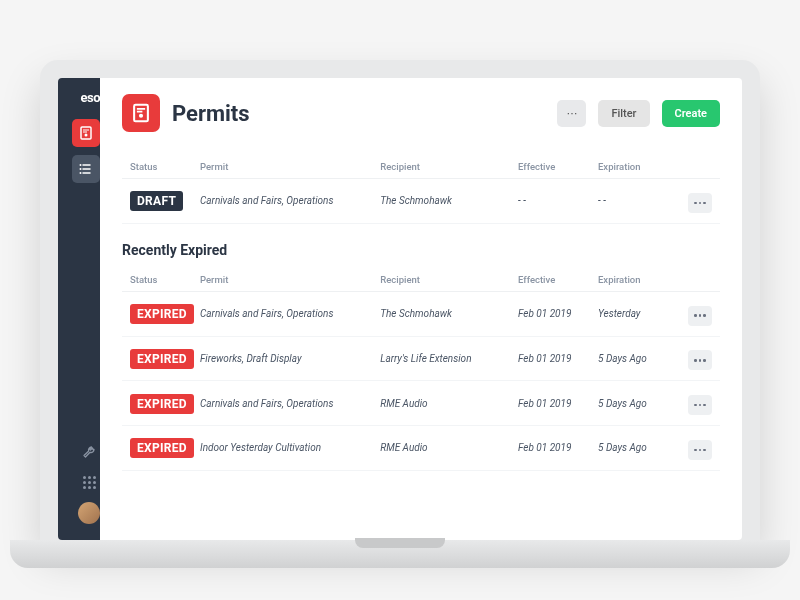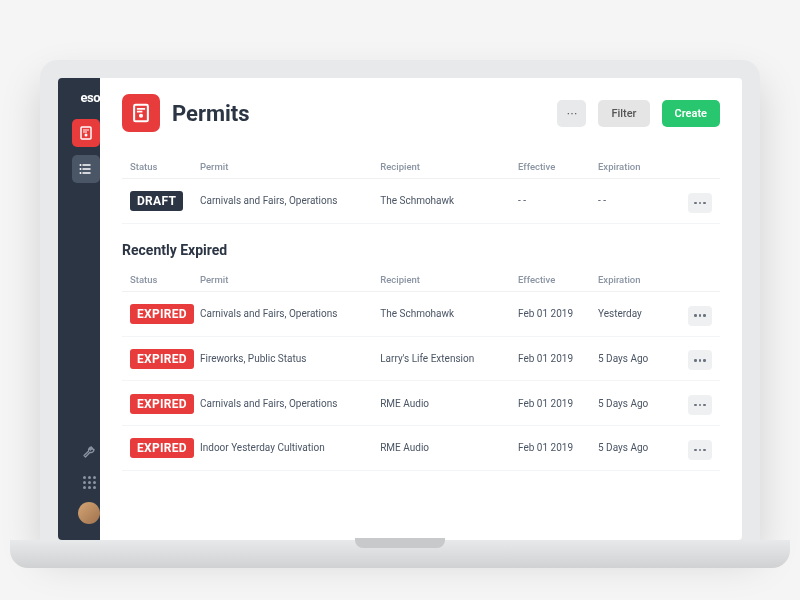--- a/index.html
+++ b/index.html
@@ -44,21 +44,21 @@
     .col-permit { flex: 1.7; }
     .col-recipient { flex: 1.3; }
     .col-effective { width: 80px; flex-shrink: 0; }
     .col-expiration { width: 80px; flex-shrink: 0; }
     .col-actions { width: 34px; flex-shrink: 0; text-align: right; }
     
     .badge { display: inline-block; padding: 3px 7px; border-radius: 3px; font-size: 12px; font-weight: 700; letter-spacing: 0.3px; color: #fff; }
     .badge-draft { background: #2b3544; }
     .badge-expired { background: #e83b3b; }
     
-    .cell-text { font-size: 10px; color: #4a5565; }
+    .cell-text { font-size: 10px; color: #4a5565; font-style: italic; }
     .row-action { width: 24px; height: 20px; background: #eef0f2; border-radius: 4px; display: inline-flex; align-items: center; justify-content: center; cursor: pointer; }
     .dots { display: flex; gap: 2px; }
     .dots span { width: 2.5px; height: 2.5px; background: #6b7280; border-radius: 50%; }
   </style>
 </head>
 <body>
 
 <div class="laptop-frame">
   <div class="screen">
 
@@ -167,21 +167,21 @@
               <div class="col-actions"><div class="row-action">
                     <div class="dots">
                       <span></span>
                       <span></span>
                       <span></span>
                     </div>
                   </div></div>
             </div>
             <div class="table-row">
               <div class="col-status"><span class="badge badge-expired">EXPIRED</span></div>
-              <div class="col-permit cell-text">Fireworks, Public Status</div>
+              <div class="col-permit cell-text">Fireworks, Draft Display</div>
               <div class="col-recipient cell-text">Larry's Life Extension</div>
               <div class="col-effective cell-text">Feb 01 2019</div>
               <div class="col-expiration cell-text">5 Days Ago</div>
               <div class="col-actions"><div class="row-action">
                     <div class="dots">
                       <span></span>
                       <span></span>
                       <span></span>
                     </div>
                   </div></div>

